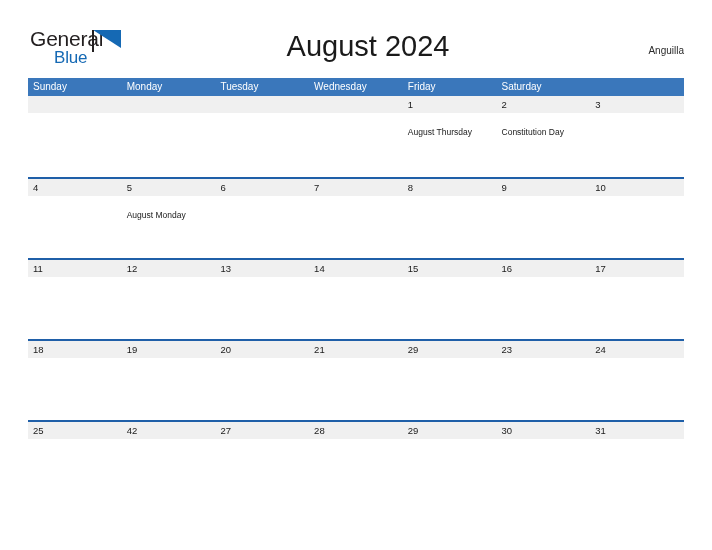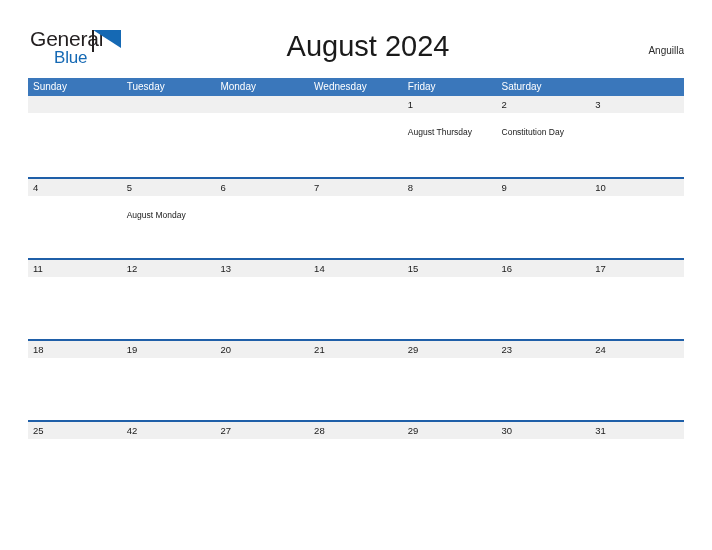--- a/index.html
+++ b/index.html
@@ -179,22 +179,22 @@
   <div class="month-title">August 2024</div>
 
   <div class="locale-label">Anguilla</div>
 
 </div>
 
 <div class="calendar">
 
   <div class="weekday-header">
     <div class="weekday-cell">Sunday</div>
+    <div class="weekday-cell">Monday</div>
     <div class="weekday-cell">Tuesday</div>
-    <div class="weekday-cell">Monday</div>
     <div class="weekday-cell">Wednesday</div>
     <div class="weekday-cell">Friday</div>
     <div class="weekday-cell">Saturday</div>
   </div>
 
   <div class="week-row">
     <div class="week-rule first"></div>
     <div class="date-band">
       <div class="date-cell"></div>
       <div class="date-cell"></div>

